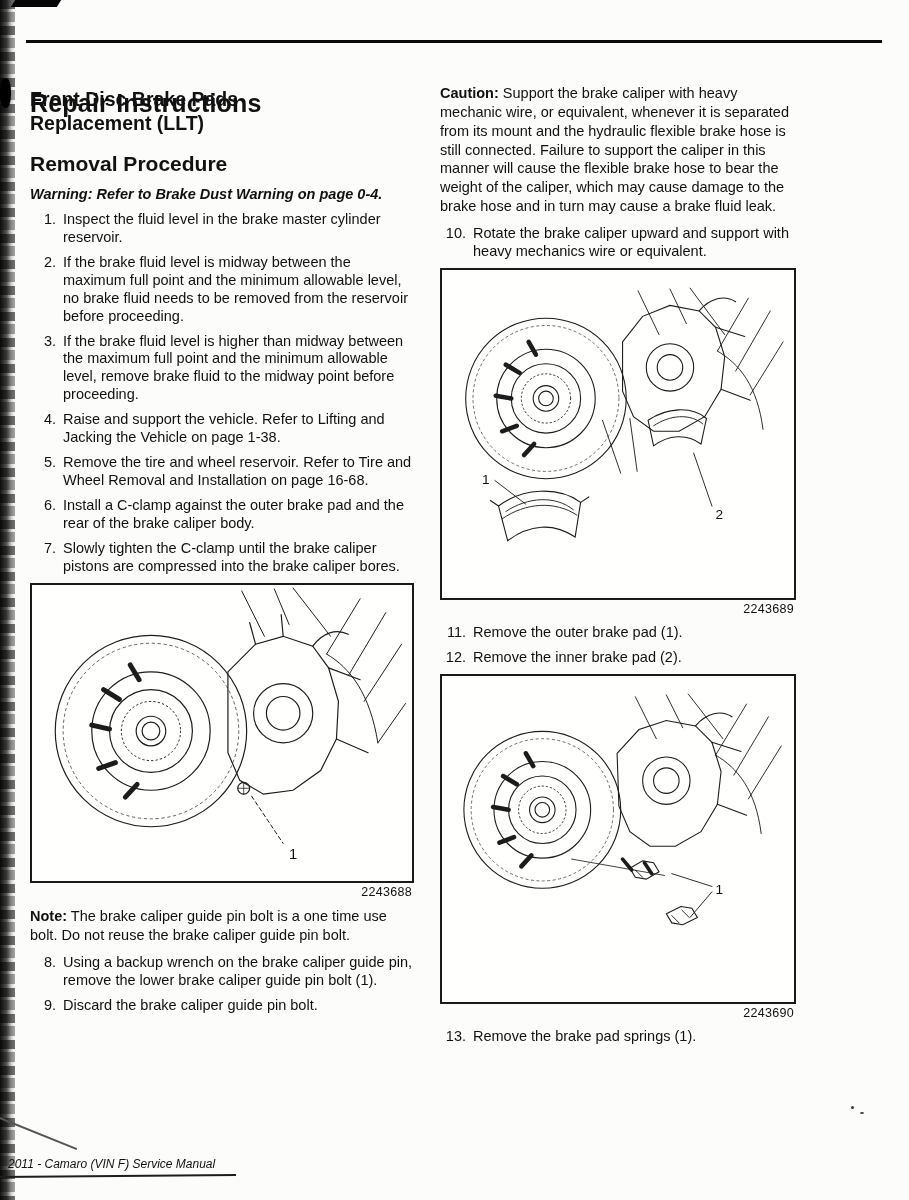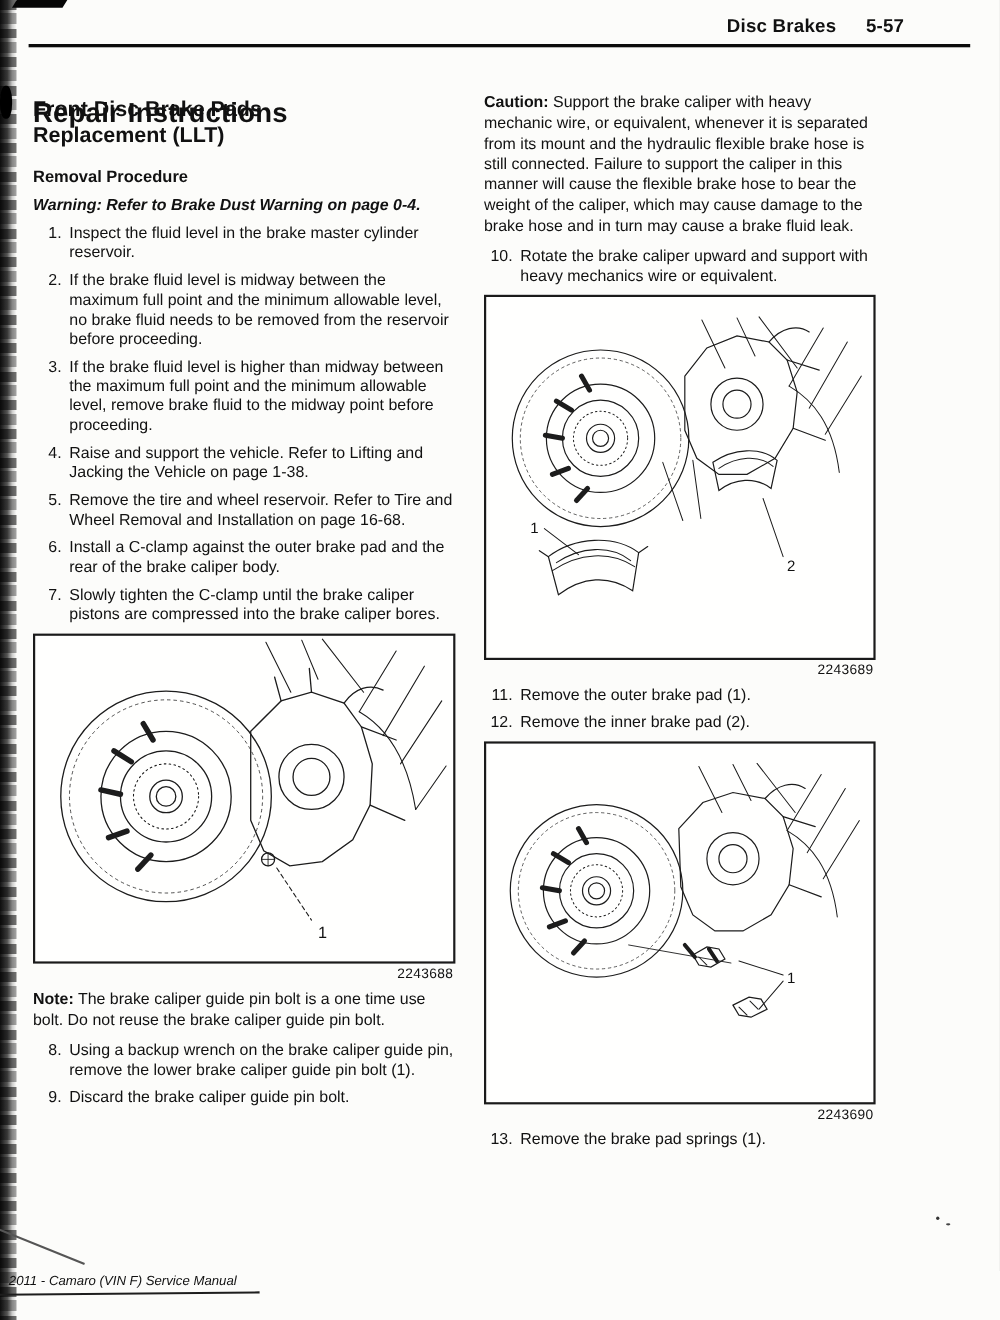--- a/index.html
+++ b/index.html
@@ -28,21 +28,21 @@
   .header-row{position:absolute;top:14px;left:0;right:87px;text-align:right;font-size:17px;font-weight:bold;letter-spacing:.2px;}
   .header-row .pg{margin-left:22px;}
   .top-rule{position:absolute;top:40px;left:26px;width:856px;height:3px;background:#0b0b0b;}
   .page-title{position:absolute;top:49px;left:30px;font-size:25px;font-weight:bold;letter-spacing:.2px;margin-top:40px;}
 
   
   .col-left{position:absolute;left:30px;top:88px;width:384px;}
   .col-right{position:absolute;left:440px;top:84px;width:356px;}
 
   .proc-title{margin:0;font-size:19.5px;font-weight:bold;line-height:1.22;}
-  .removal{margin:16px 0 9px;font-size:15px;font-weight:bold;}
+  .removal{margin:16px 0 9px;font-size:21px;font-weight:bold;}
   .warning{margin:0 0 8px;font-size:14.5px;font-weight:bold;font-style:italic;line-height:1.25;}
 
   .steps{list-style:none;margin:0;padding:0;font-size:14.5px;line-height:1.24;}
   .step{display:flex;margin:0 0 7px;}
   .step .num{flex:0 0 26px;text-align:right;margin-right:7px;}
   .step .txt{flex:1;}
   .em{}
 
   .figure{box-sizing:border-box;border:2px solid #1a1a1a;background:#fffffe;margin-top:5px;}
   .figure svg{display:block;width:100%;height:100%;}
@@ -63,24 +63,20 @@
 
 <div class="page">
 
   <div class="scan-left"></div>
   <div class="top-mark-a"></div>
   <div class="top-mark-b"></div>
   <div class="dot-a"></div>
   <div class="dot-b"></div>
   <div class="footer-streak"></div>
 
-  <div class="header-row">
-    <span>Disc Brakes</span>
-    <span class="pg">5-57</span>
-  </div>
   <div class="top-rule"></div>
   <div class="page-title">Repair Instructions</div>
 
   <div class="col-left">
     <h2 class="proc-title">
       <span style="display:block">Front Disc Brake Pads</span>
       <span style="display:block">Replacement (LLT)</span>
     </h2>
     <h3 class="removal">Removal Procedure</h3>
     <p class="warning">Warning: Refer to Brake Dust Warning on page 0-4.</p>

